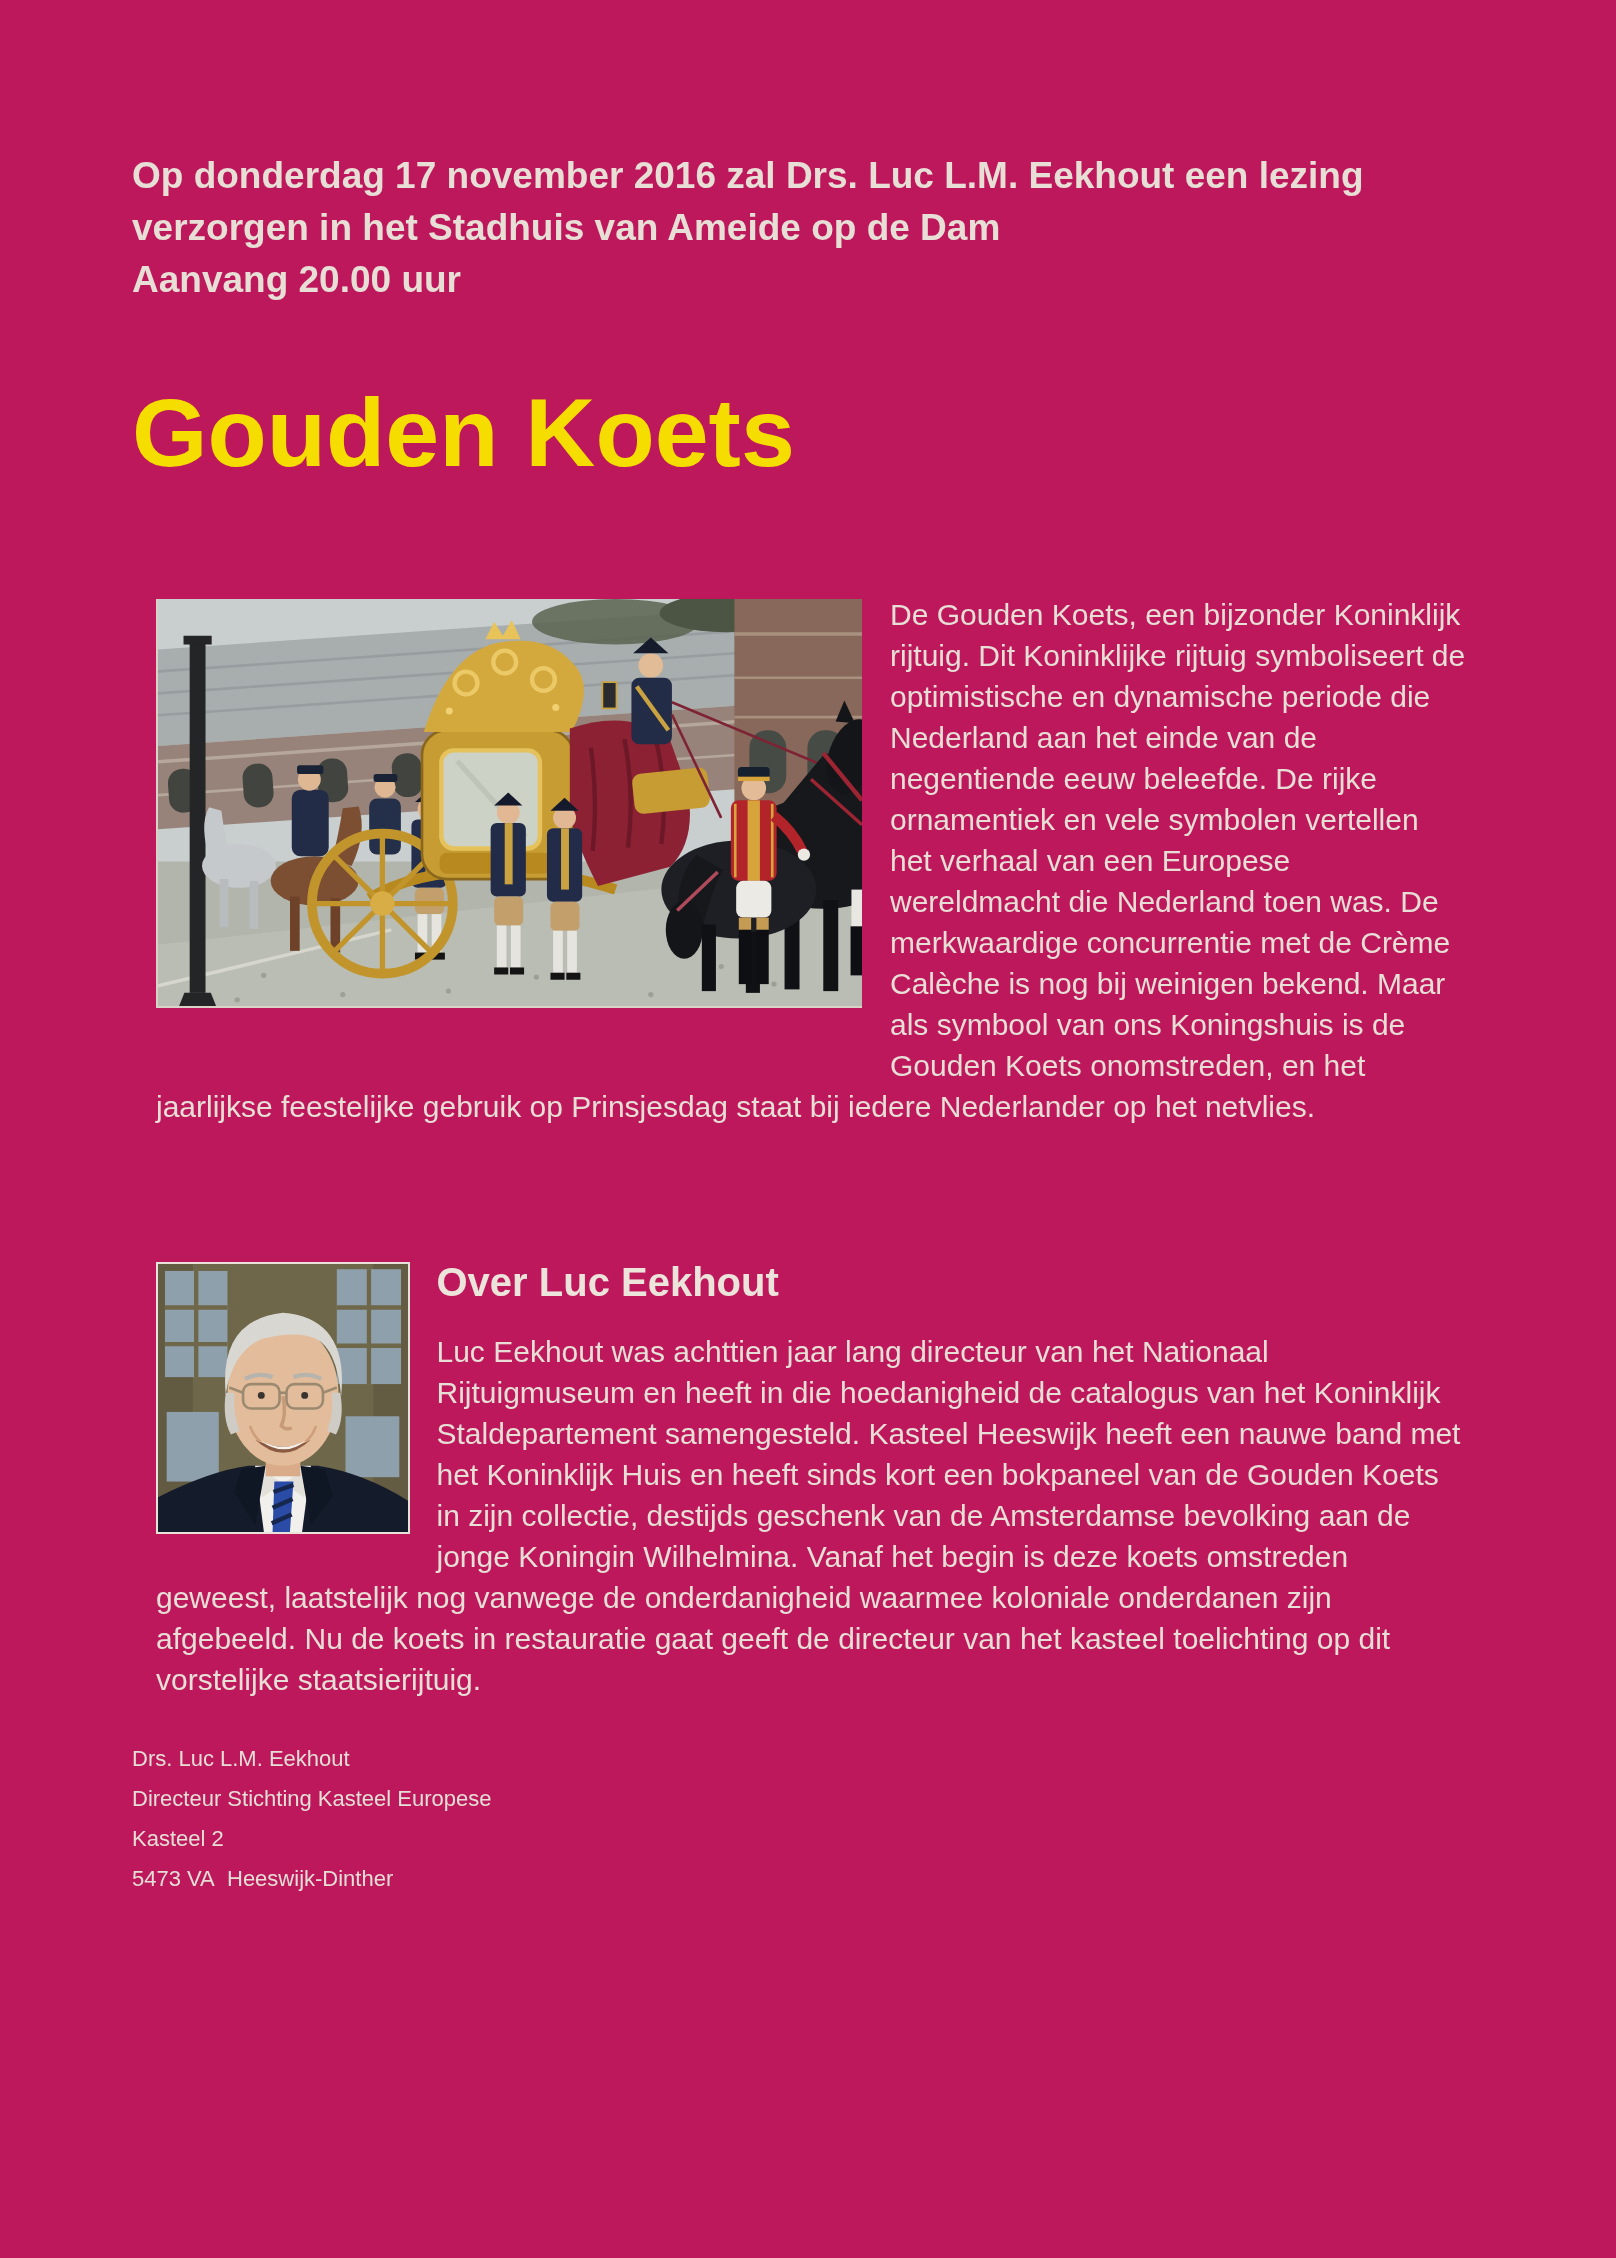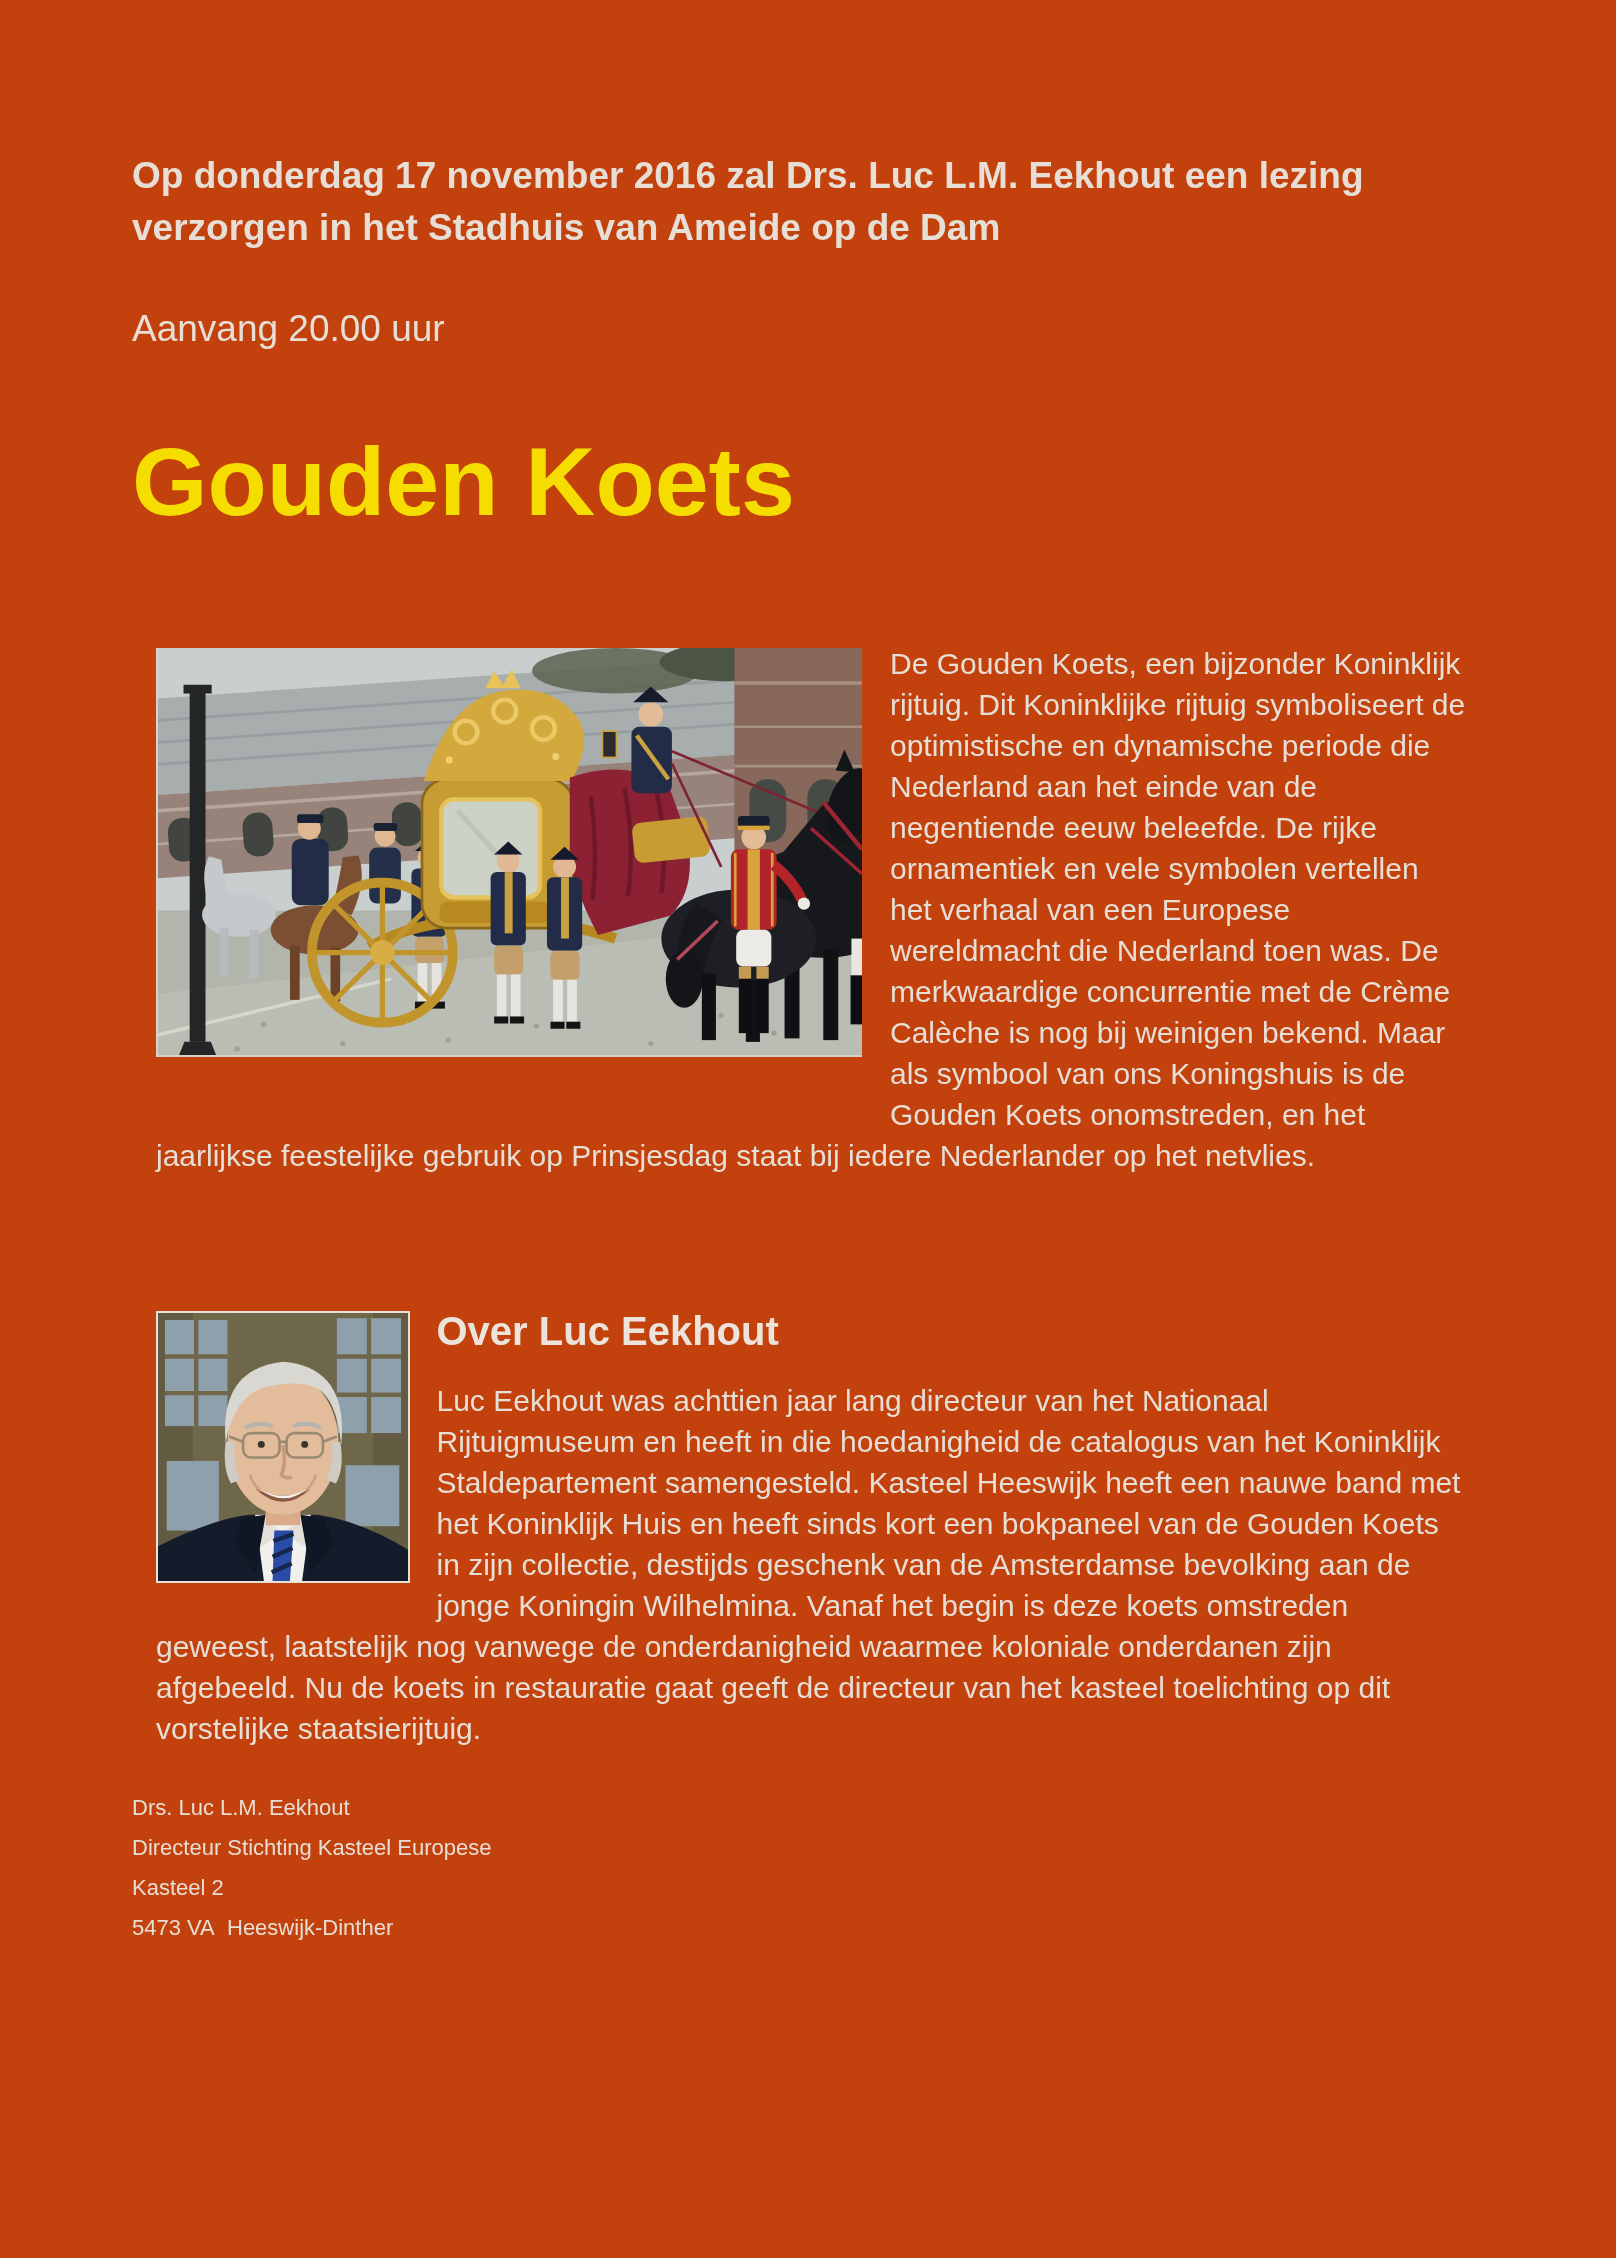--- a/index.html
+++ b/index.html
@@ -1,36 +1,35 @@
 <!DOCTYPE html>
 <html style="font-size:14px"><head>
 <meta charset="utf-8">
 <style>
   html,body{margin:0;padding:0;background:#241d18;}
   .page{
     position:relative;
     width:1616px;height:2258px;
-    background:#c2410c;
+    background:#be185d;
     color:#e7dfd6;
     font-family:"Liberation Sans", sans-serif;
     box-sizing:border-box;
     padding:150px 150px 0 132px;
     overflow:hidden;
   }
   .announcement{
     font-weight:bold;
     font-size:37px;
     line-height:1.4;
     max-width:1306px;
   }
   .aanvang{
-    font-weight:normal;
+    font-weight:bold;
     font-size:37px;
     line-height:1.4;
-    margin-top:49px;
   }
   .main-title{
     color:#f6dd00;
     font-weight:bold;
     font-size:97px;
     line-height:1.32;
     margin-top:64px;
   }
   .section{
     font-size:30px;

